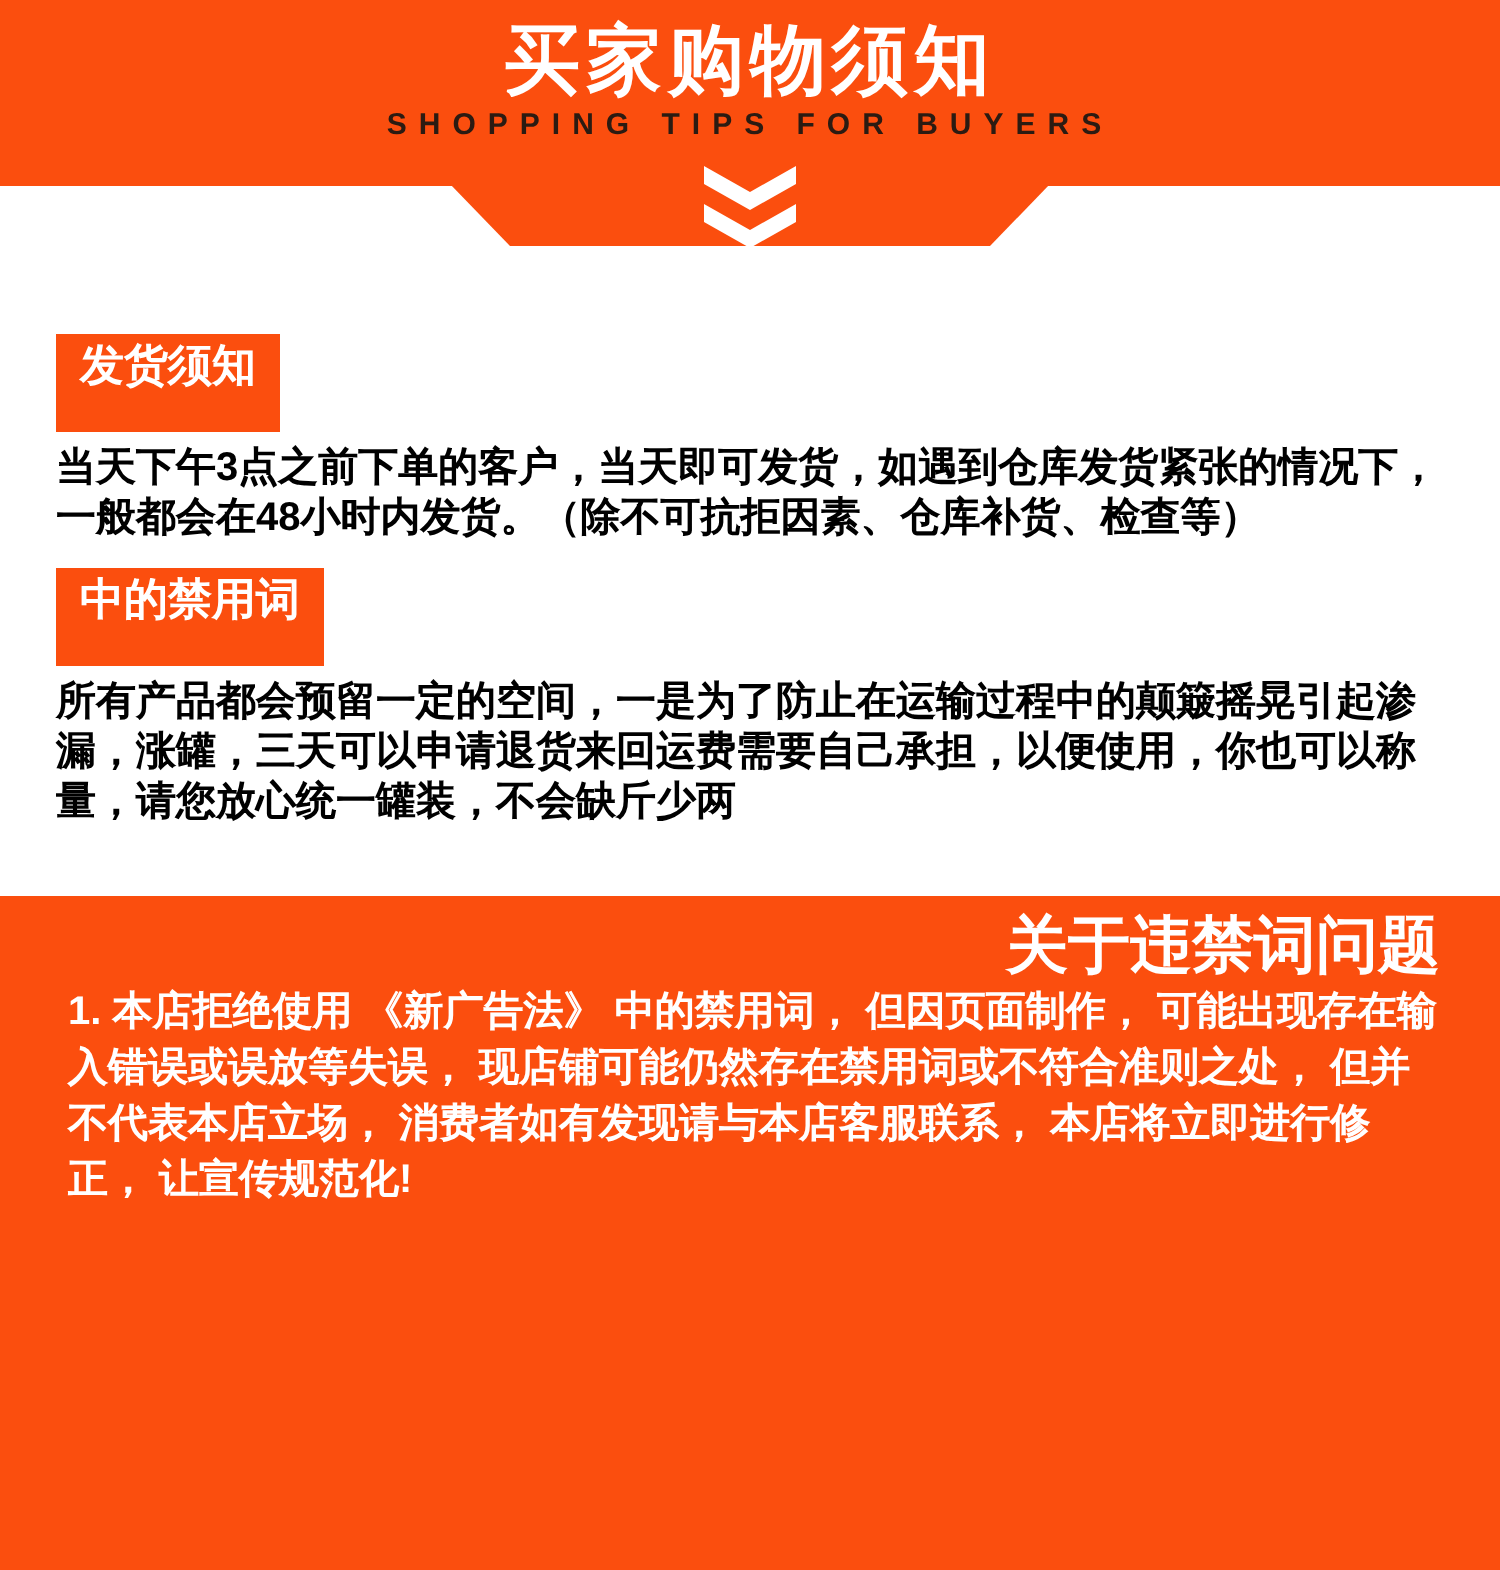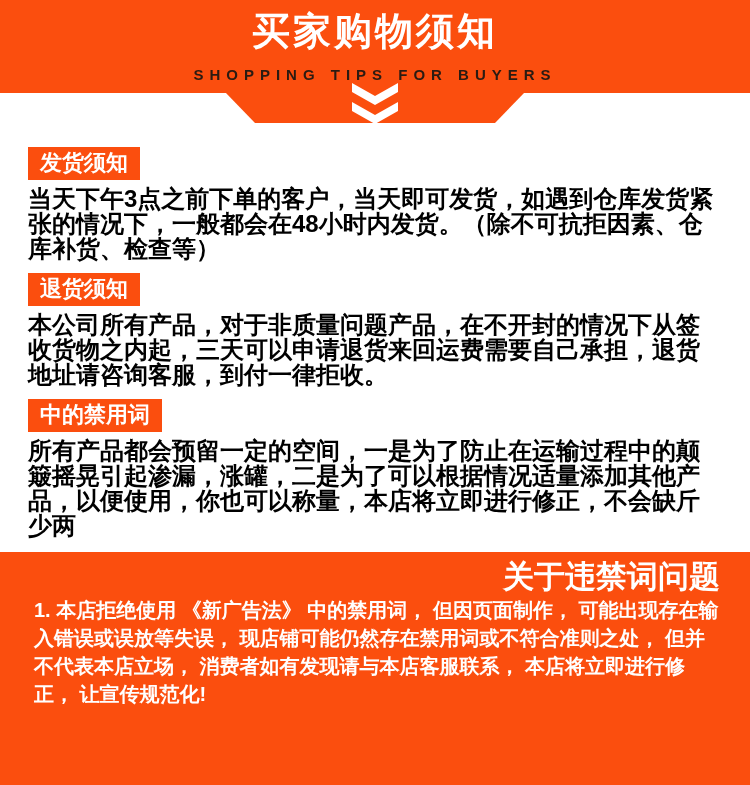--- a/index.html
+++ b/index.html
@@ -8,40 +8,41 @@
     font-family: "Liberation Sans", "DejaVu Sans", sans-serif;
     background: #ffffff;
   }
   .page {
     width: 750px;
     height: 785px;
     display: flex;
     flex-direction: column;
     overflow: hidden;
     background: #ffffff;
+    gap: 20px;
   }
 
   
   .hdr {
     position: relative;
     height: 93px;
     background: #FB4E0E;
     flex: 0 0 auto;
     text-align: center;
   }
   .hdr-title {
     padding-top: 10px;
     font-size: 38px;
     line-height: 42px;
     font-weight: bold;
     letter-spacing: 3px;
     color: #ffffff;
   }
   .hdr-sub {
-    margin-top: 14px;
+    margin-top: 2px;
     font-size: 15px;
     font-weight: bold;
     letter-spacing: 6px;
     color: #2B1B12;
   }
   .hdr-notch {
     position: absolute;
     left: 225px;
     top: 92px;
     width: 300px;
@@ -72,25 +73,25 @@
     text-indent: 1em;
   }
   .sec { margin-top: 12px; }
   .badge {
     display: inline-block;
     background: #FB4E0E;
     color: #ffffff;
     font-size: 22px;
     font-weight: bold;
     line-height: 24px;
-    padding: 4px 12px 5px 12px;
+    padding: 4px 12px 21px 12px;
     margin-bottom: 6px;
   }
   .sec p {
-    font-size: 24px;
+    font-size: 20px;
     line-height: 25px;
   }
 
   
   .ftr {
     flex: 1 1 auto;
     margin-top: 14px;
     background: #FB4E0E;
     color: #ffffff;
     padding: 10px 30px 10px 34px;
@@ -124,28 +125,24 @@
   </header>
 
   <main class="content">
 
 
     <section class="sec">
       <span class="badge">发货须知</span>
       <p>当天下午3点之前下单的客户，当天即可发货，如遇到仓库发货紧张的情况下，一般都会在48小时内发货。（除不可抗拒因素、仓库补货、检查等）</p>
     </section>
 
-    <section class="sec">
-      <span class="badge">退货须知</span>
-      <p>本公司所有产品，对于非质量问题产品，在不开封的情况下从签收货物之内起，三天可以申请退货来回运费需要自己承担，退货地址请咨询客服，到付一律拒收。</p>
-    </section>
 
     <section class="sec">
       <span class="badge">中的禁用词</span>
-      <p>所有产品都会预留一定的空间，一是为了防止在运输过程中的颠簸摇晃引起渗漏，涨罐，二是为了可以根据情况适量添加其他产品，以便使用，你也可以称量，本店将立即进行修正，不会缺斤少两</p>
+      <p>所有产品都会预留一定的空间，一是为了防止在运输过程中的颠簸摇晃引起渗漏，涨罐，三天可以申请退货来回运费需要自己承担，以便使用，你也可以称量，请您放心统一罐装，不会缺斤少两</p>
     </section>
 
   </main>
 
   <footer class="ftr">
     <div class="ftr-title">关于违禁词问题</div>
     <p>1. 本店拒绝使用 《新广告法》 中的禁用词， 但因页面制作， 可能出现存在输入错误或误放等失误， 现店铺可能仍然存在禁用词或不符合准则之处， 但并不代表本店立场， 消费者如有发现请与本店客服联系， 本店将立即进行修正， 让宣传规范化!</p>
 
   </footer>
 

